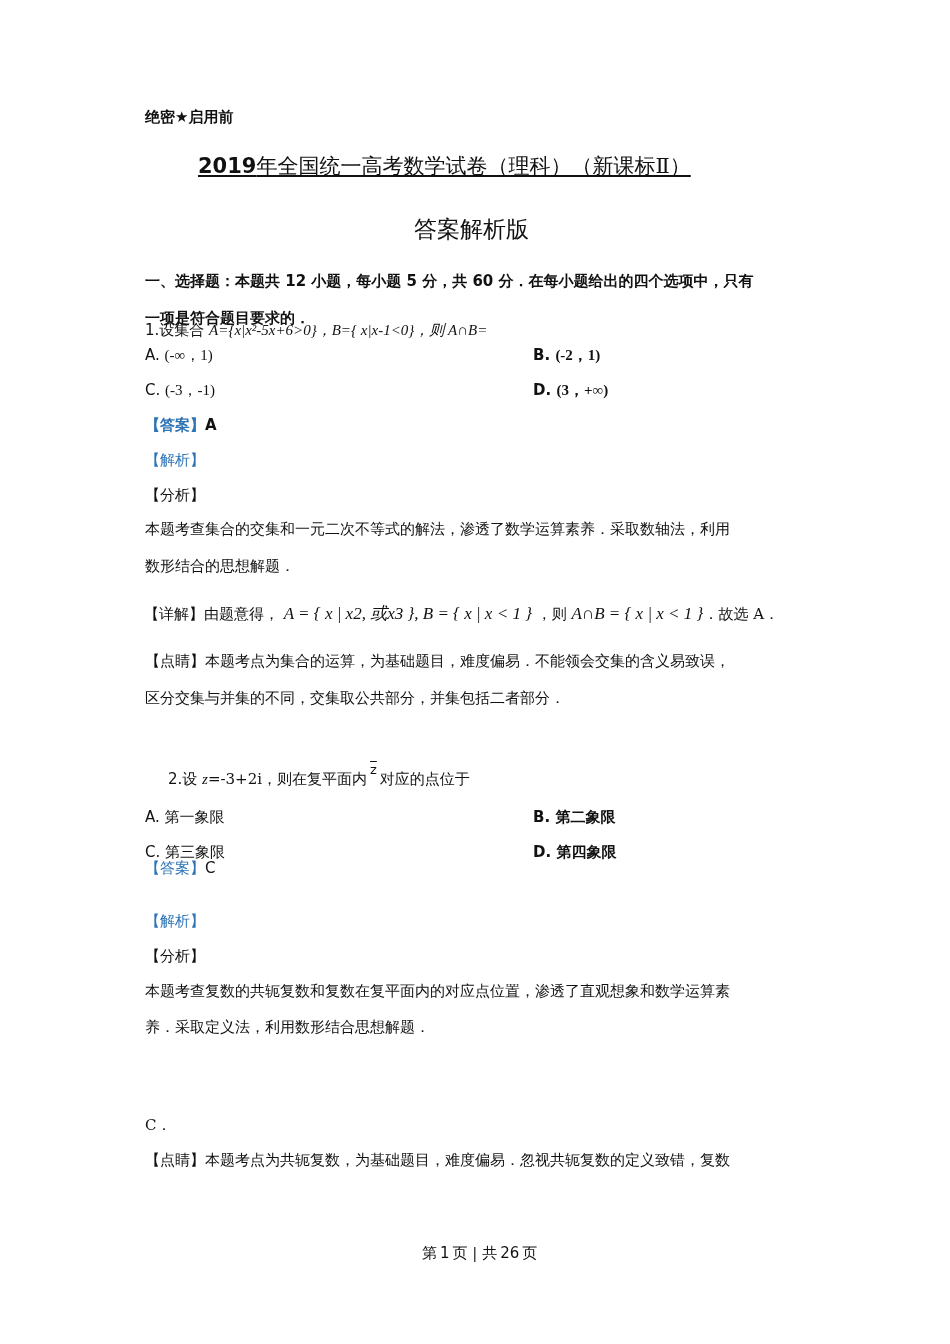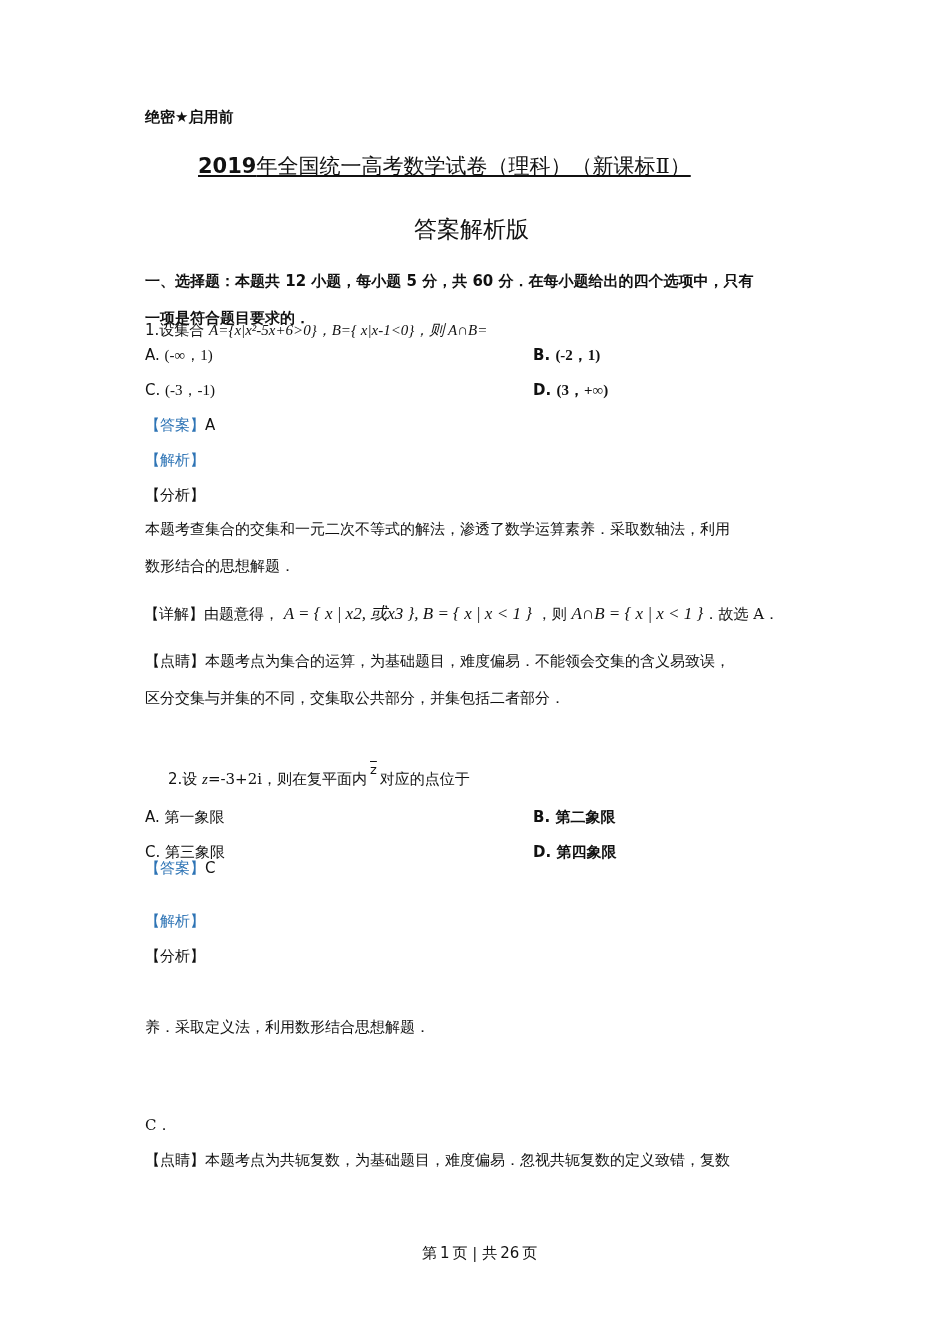--- a/index.html
+++ b/index.html
@@ -45,21 +45,21 @@
   <div class="abs f15 col-b" style="top:346px;">
     <span class="sans">B.</span> <span class="serif">(-2，1)</span>
   </div>
   <div class="abs f15 col-a" style="top:381px;">
     <span class="sans">C.</span> <span class="serif">(-3，-1)</span>
   </div>
   <div class="abs f15 col-b" style="top:381px;">
     <span class="sans">D.</span> <span class="serif">(3，+∞)</span>
   </div>
 
-  <div class="abs f15" style="left:145px; top:416px;">
+  <div class="abs f15" style="left:145px; top:416px;font-weight:bold;">
     <span class="blue">【答案】</span><span class="sans">A</span>
   </div>
   <div class="abs f15 blue" style="left:145px; top:451px;">【解析】</div>
   <div class="abs f15" style="left:145px; top:486px;">【分析】</div>
   <div class="abs f15" style="left:145px; top:520px;">本题考查集合的交集和一元二次不等式的解法，渗透了数学运算素养．采取数轴法，利用</div>
   <div class="abs f15" style="left:145px; top:557px;">数形结合的思想解题．</div>
 
   <div class="abs f15" style="left:144px; top:602px;">
     <span>【详解】</span><span>由题意得，</span>
     <span class="math" style="font-size:17px;">A = { x | x2, 或x3 }</span><span class="math" style="font-size:17px;">, B = { x | x &lt; 1 }</span>
@@ -87,20 +87,21 @@
   </div>
   <div class="abs f15 col-b" style="top:843px;">
     <span class="sans">D.</span> <span>第四象限</span>
   </div>
 
   <div class="abs f15" style="left:145px; top:859px;">
     <span class="blue">【答案】</span><span class="sans">C</span>
   </div>
   <div class="abs f15 blue" style="left:145px; top:912px;">【解析】</div>
   <div class="abs f15" style="left:145px; top:947px;">【分析】</div>
+  <div class="abs f15" style="left:145px; top:982px;">本题考查复数的共轭复数和复数在复平面内的对应点位置，渗透了直观想象和数学运算素</div>
   <div class="abs f15" style="left:145px; top:1018px;">养．采取定义法，利用数形结合思想解题．</div>
 
   <div class="abs f15" style="left:145px; top:1116px;">C．</div>
 
   <div class="abs f15" style="left:145px; top:1151px;">
     <span>【点睛】</span><span>本题考点为共轭复数，为基础题目，难度偏易．忽视共轭复数的定义致错，复数</span>
   </div>
 
   <div class="abs f15" style="left:422px; top:1244px;">
     <span>第</span><span class="sans" style="margin:0 3px;">1</span><span>页 | 共</span><span class="sans" style="margin:0 3px;">26</span><span>页</span>

